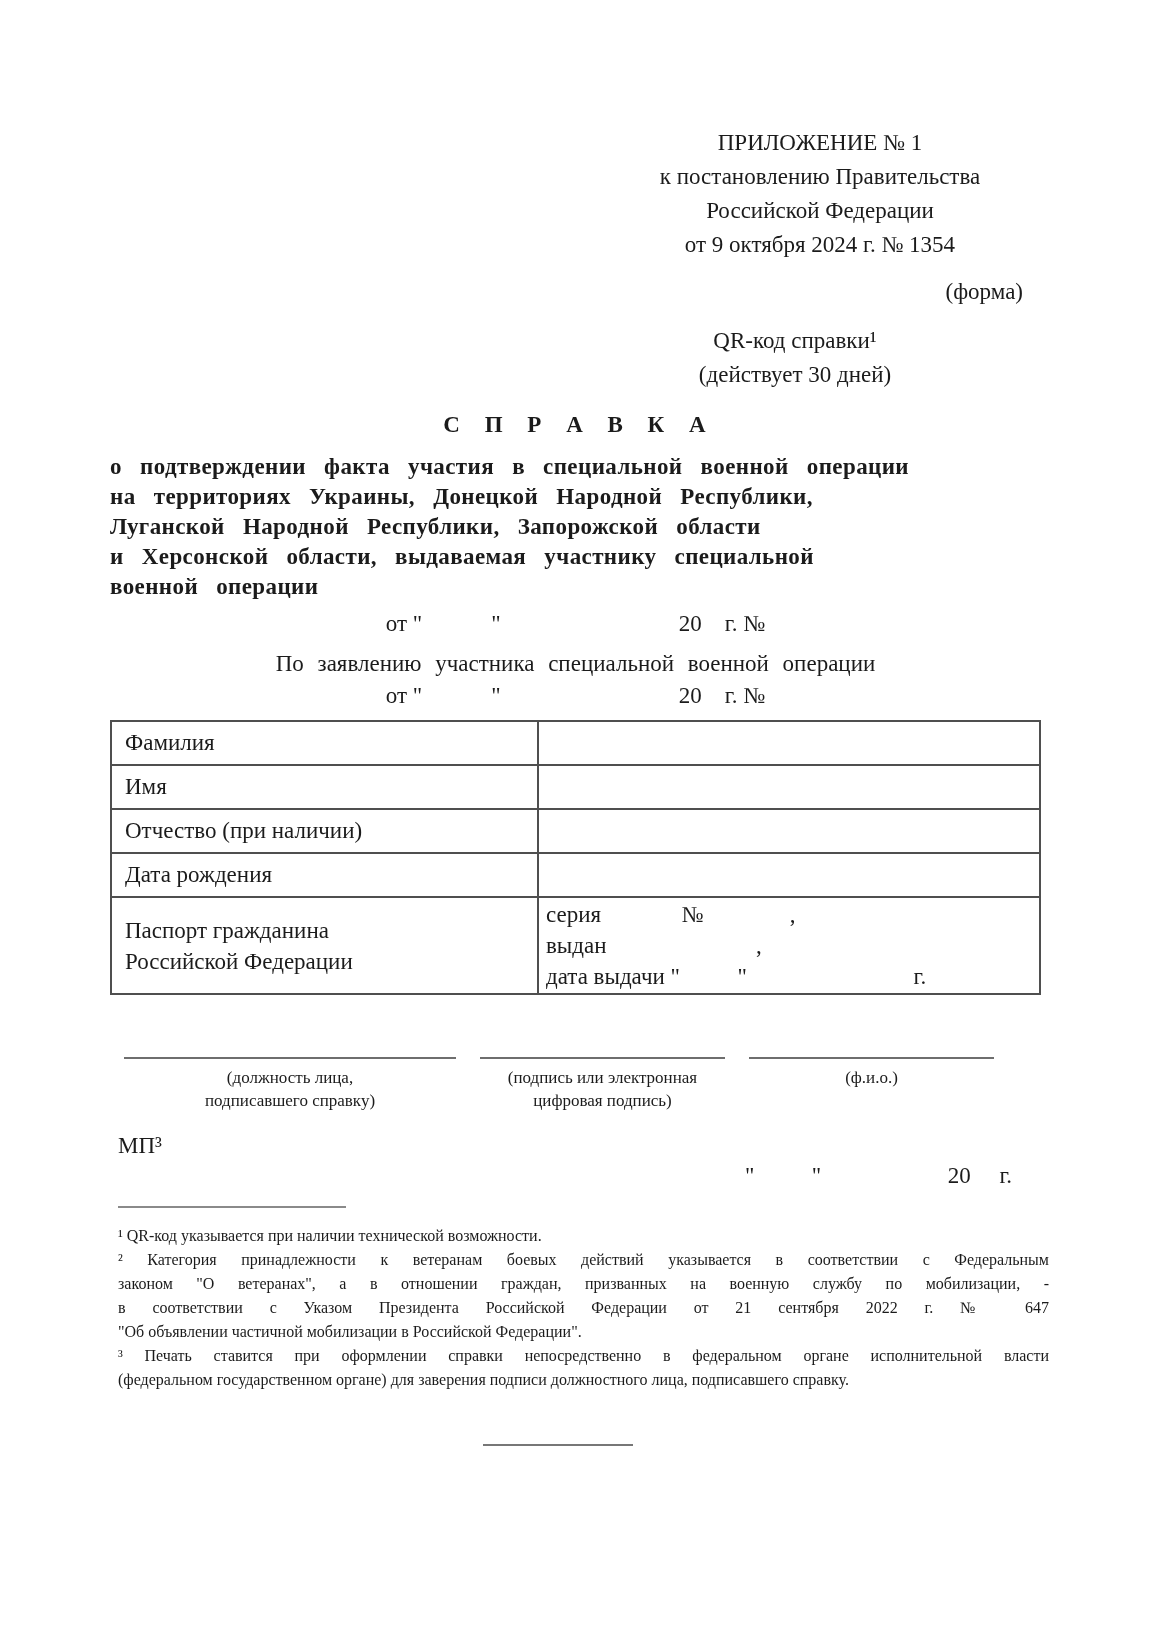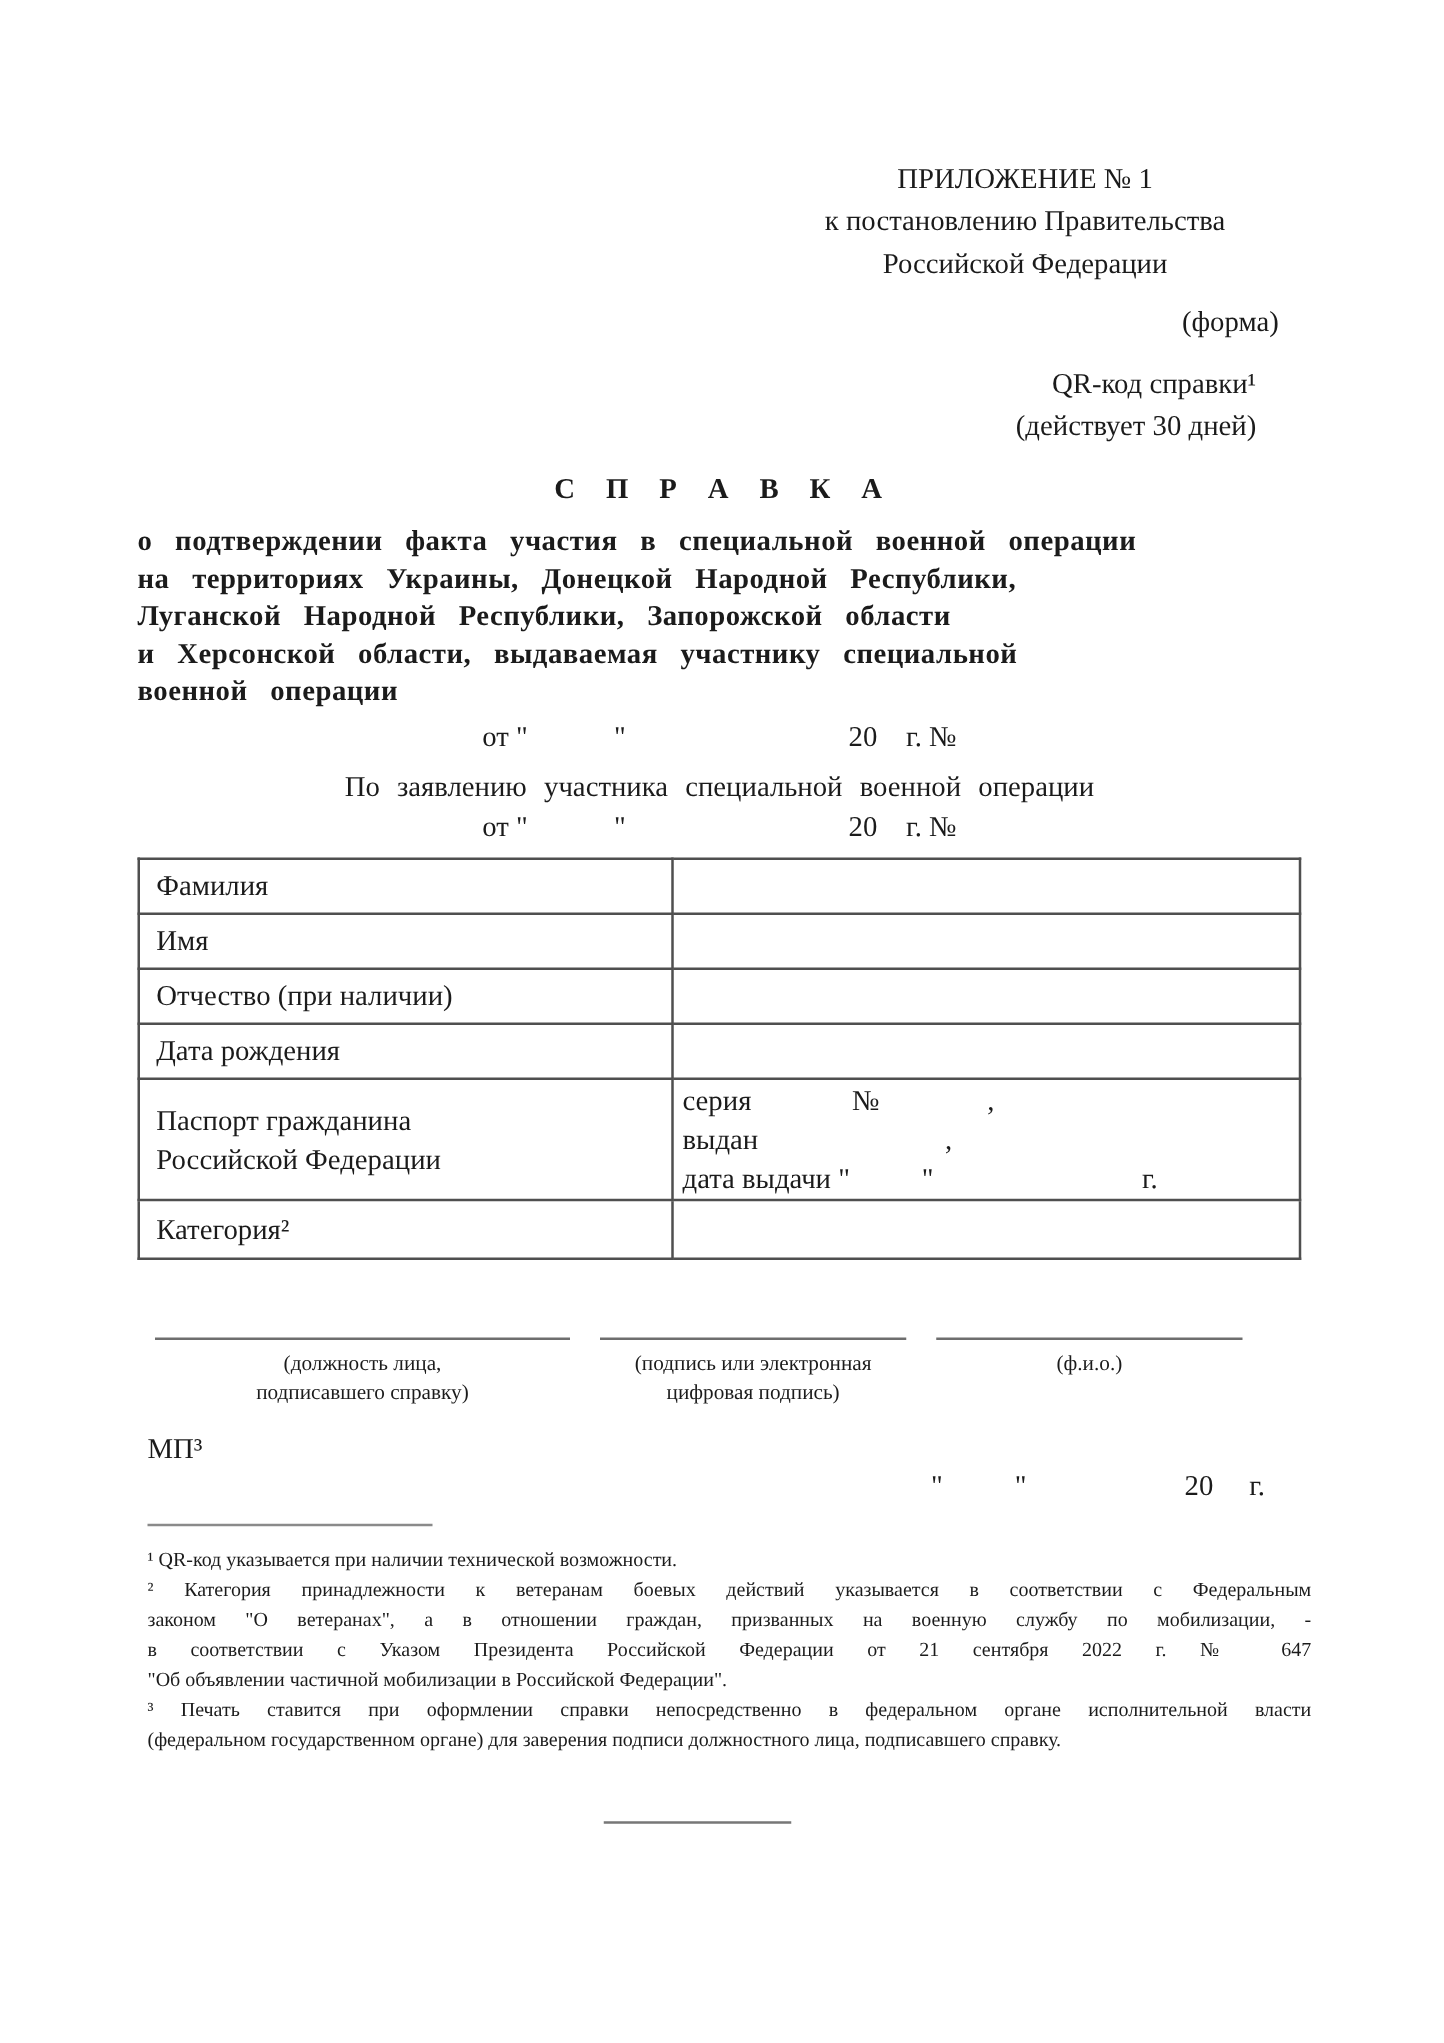--- a/index.html
+++ b/index.html
@@ -10,21 +10,21 @@
     font-family: "Liberation Serif", "DejaVu Serif", serif;
     font-size: 23px;
     padding-top: 126px;
     overflow: hidden;
   }
   .pre { white-space: pre; }
 
   
   .appendix { width: 430px; margin-left: 605px; text-align: center; line-height: 34px; }
   .forma-line { width: 1023px; text-align: right; margin-top: 16px; line-height: 28px; }
-  .qr-block { width: 420px; margin-left: 585px; text-align: right; margin-top: 18px; line-height: 34px; }
+  .qr-block { width: 420px; margin-left: 585px; text-align: center; margin-top: 18px; line-height: 34px; }
 
   
   .heading { width: 931px; margin-left: 110px; text-align: center; margin-top: 18px;
              font-weight: bold; line-height: 30px; word-spacing: 15px; letter-spacing: 2px; }
   .title-desc { width: 931px; margin-left: 110px; text-align: left; margin-top: 12px;
                 font-weight: bold; line-height: 30px; word-spacing: 12px; letter-spacing: 0.4px; }
   .center-line { width: 931px; margin-left: 110px; text-align: center; line-height: 28px; }
   .mt8 { margin-top: 8px; } .mt12 { margin-top: 12px; } .mt4 { margin-top: 4px; }
   .statement { word-spacing: 8px; }
 
@@ -54,20 +54,21 @@
   .fn-just { text-align: justify; text-align-last: justify; }
   .end-rule { width: 150px; margin-left: 483px; margin-top: 52px; border-top: 2px solid #777777; height: 0; }
 </style>
 </head>
 <body>
 
 <div class="appendix">
   <div>ПРИЛОЖЕНИЕ № 1</div>
   <div>к постановлению Правительства</div>
   <div>Российской Федерации</div>
+  <div>от 9 октября 2024 г. № 1354</div>
 </div>
 
 <div class="forma-line">(форма)</div>
 
 <div class="qr-block">
   <div>QR-код справки¹</div>
   <div>(действует 30 дней)</div>
 </div>
 
 <div class="heading">С П Р А В К А</div>
@@ -108,24 +109,20 @@
     <td class="lbl">
       <div class="cell-line">Паспорт гражданина</div>
       <div class="cell-line">Российской Федерации</div>
     </td>
     <td class="val">
       <div class="cell-line pre">серия              №               ,</div>
       <div class="cell-line pre">выдан                          ,</div>
       <div class="cell-line pre">дата выдачи "          "                             г.</div>
     </td>
   </tr>
-  <tr class="r-cat">
-    <td class="lbl">Категория²</td>
-    <td class="val"></td>
-  </tr>
 </tbody>
   </table>
 
 <div class="sig-row">
   <div class="sig-col c1">
     <div class="sig-line"></div>
     <div class="sig-cap">
       <div>(должность лица,</div>
       <div>подписавшего справку)</div>
     </div>

